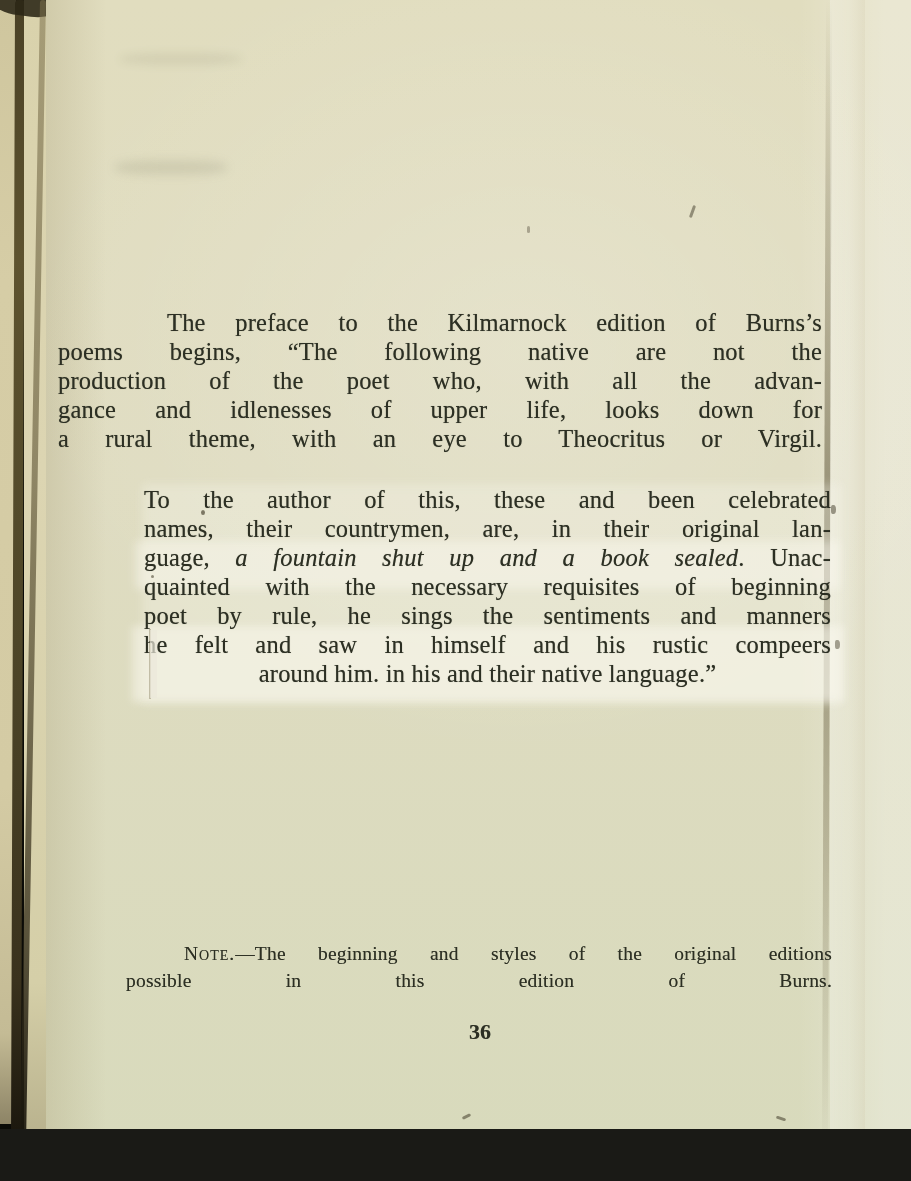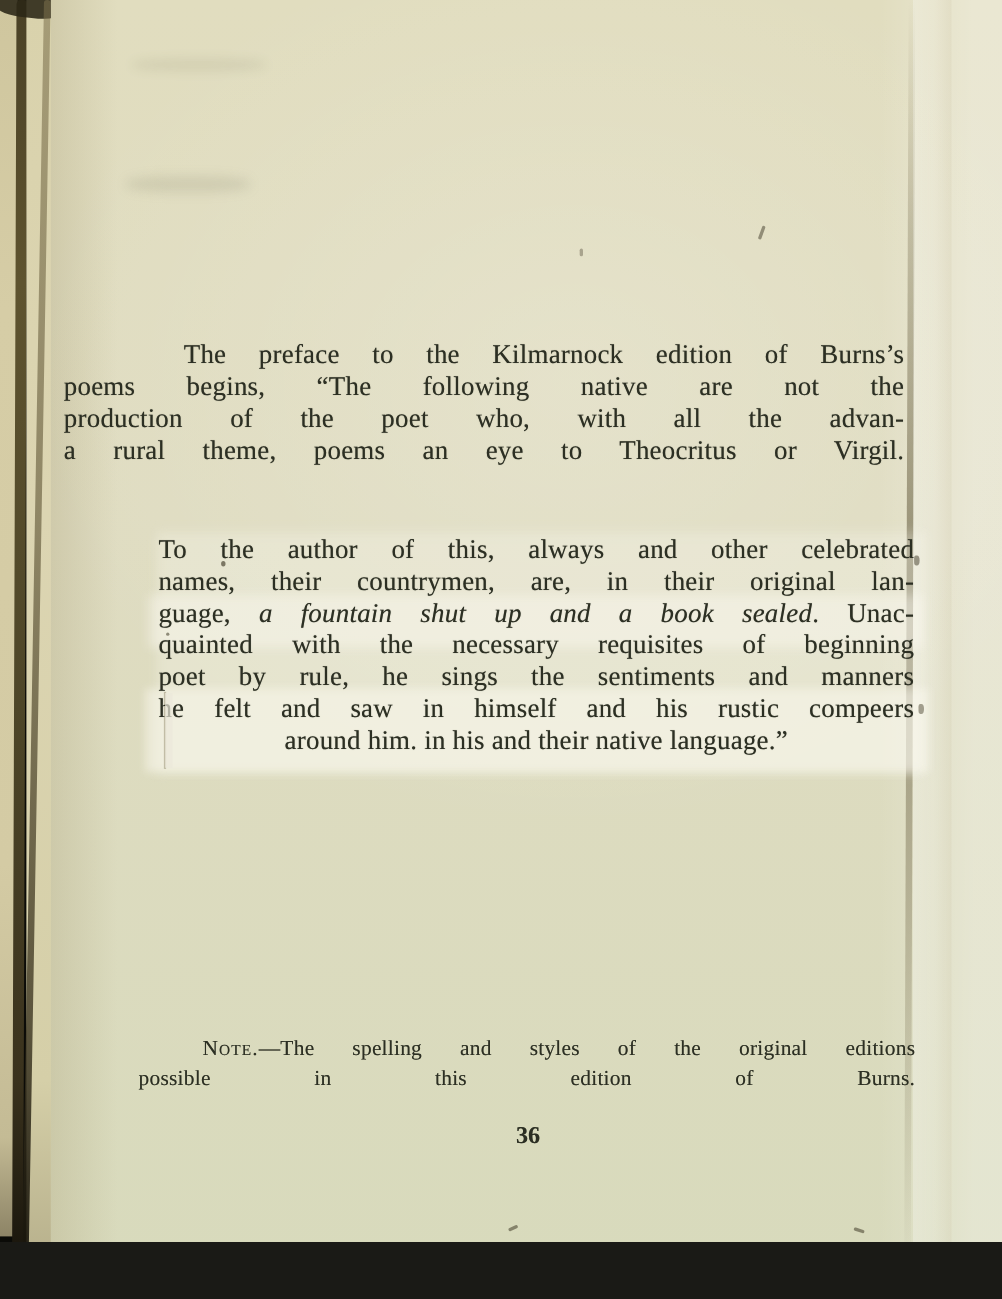--- a/index.html
+++ b/index.html
@@ -111,35 +111,36 @@
   <div class="speck s6"></div>
   <div class="speck s7"></div>
   <div class="speck s8"></div>
 
   <div class="textlayer">
 
     <div class="para-zone1">
       <div class="line indent">The preface to the Kilmarnock edition of Burns’s</div>
       <div class="line">poems begins, “The following native are not the</div>
       <div class="line">production of the poet who, with all the advan-</div>
-      <div class="line">a rural theme, poems an eye to Theocritus or Virgil.</div>
+      <div class="line">gance and idlenesses of upper life, looks down for</div>
+      <div class="line">a rural theme, with an eye to Theocritus or Virgil.</div>
     </div>
 
     <div class="para-zone2">
-      <div class="line">To the author of this, always and other celebrated</div>
+      <div class="line">To the author of this, these and been celebrated</div>
       <div class="line">names, their countrymen, are, in their original lan-</div>
       <div class="line"><span>guage, </span><span class="it">a fountain shut up and a book sealed</span><span>. Unac-</span></div>
       <div class="line">quainted with the necessary requisites of beginning</div>
       <div class="line">poet by rule, he sings the sentiments and manners</div>
       <div class="line">he felt and saw in himself and his rustic compeers</div>
       <div class="line free">around him. in his and their native language.”</div>
     </div>
 
     <div class="note">
-      <div class="nline nindent"><span class="sc">Note.</span><span>—The spelling and styles of the original editions</span></div>
+      <div class="nline nindent"><span class="sc">Note.</span><span>—The beginning and styles of the original editions</span></div>
       <div class="nline free">possible in this edition of Burns.</div>
     </div>
 
     <div class="pagenum">36</div>
   </div>
 
   <div class="slip-sliver"></div>
 </div>
 
 </body></html>

